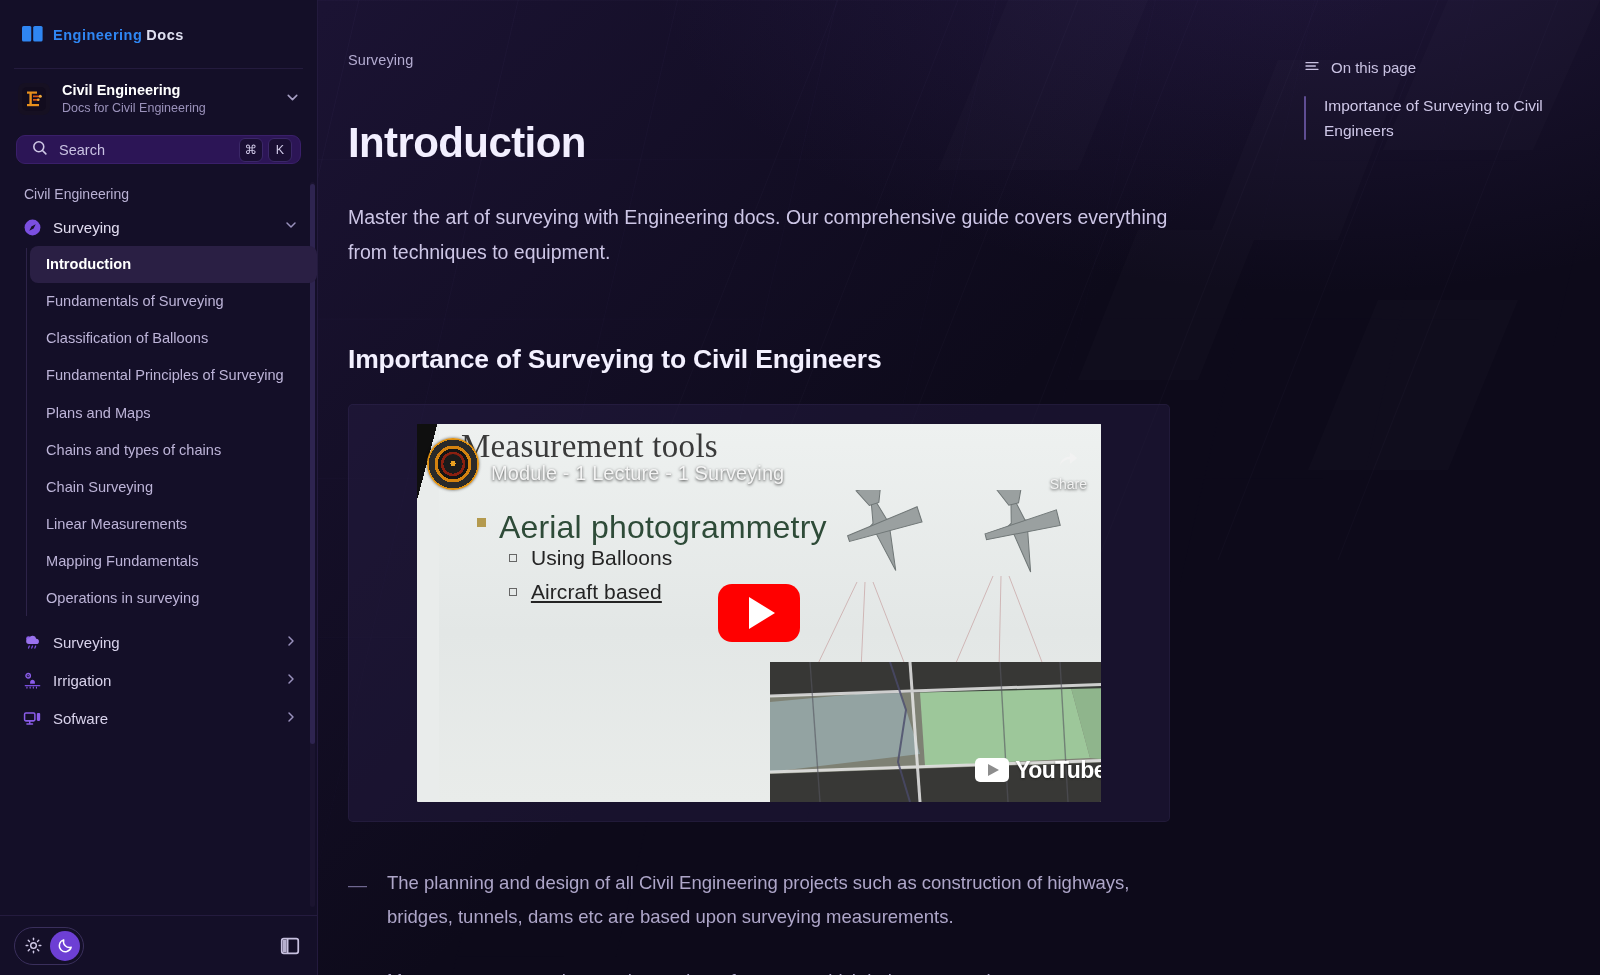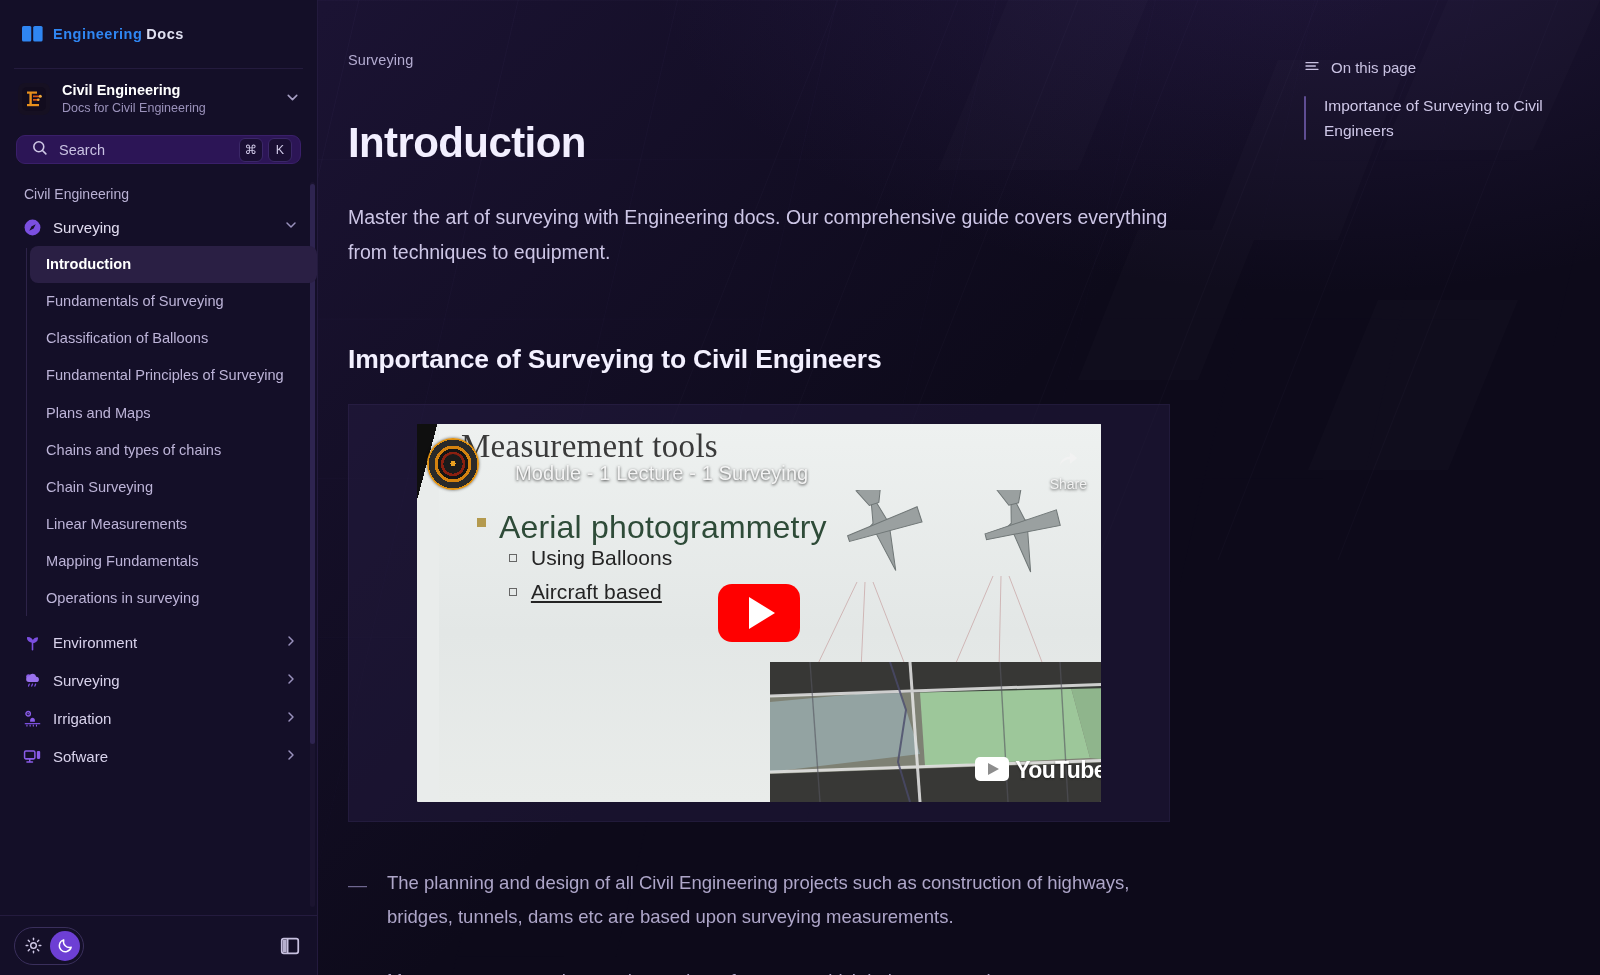--- a/index.html
+++ b/index.html
@@ -17,21 +17,21 @@
     width: 318px; height: 975px;
     background: #140f28;
     border-right: 1px solid #231a3d;
     display: flex; flex-direction: column;
     position: relative; flex: 0 0 318px;
   }
   .brand-row {
     height: 68px; display: flex; align-items: center;
     padding: 0 18px 0 22px; flex: 0 0 68px;
   }
-  .brand-logo { display: flex; align-items: center; gap: 9px; }
+  .brand-logo { display: flex; align-items: flex-end; gap: 9px; }
   .book-icon { display: block; }
   .brand-text { font-size: 14.5px; font-weight: 700; letter-spacing: .5px; }
   .brand-eng { color: #2f86f2; }
   .brand-docs { color: #dfe0f0; margin-left: 4px; }
 
   .ws-sep { height: 1px; background: #241b3e; margin: 0 14px; }
 
   .workspace {
     display: flex; align-items: center; gap: 12px;
     padding: 12px 16px 12px 18px; cursor: pointer;
@@ -163,21 +163,21 @@
     color: #cdc6e6; font-size: 19.5px; line-height: 1.78;
     margin-top: 34px; max-width: 820px;
   }
   .h2 {
     color: #f3f0ff; font-size: 26.5px; font-weight: 700;
     letter-spacing: -.2px; margin-top: 74px;
   }
 
   .video-card {
     margin-top: 29px; width: 822px; height: 418px;
-    border-radius: 0;
+    border-radius: 5px;
     background: rgba(40,30,72,.42);
     border: 1px solid rgba(120,100,180,.10);
     display: flex; align-items: center; justify-content: center;
   }
   .video-frame {
     width: 684px; height: 378px; position: relative; overflow: hidden;
     background: #111; border-radius: 1px;
   }
   .slide {
     position: absolute; inset: 0;
@@ -224,40 +224,39 @@
   }
   .ch-badge::after {
     content: ""; position: absolute; inset: 32%; border-radius: 50%;
     background: radial-gradient(circle, #e8a020 0 20%, #1b1b1b 20% 100%);
   }
   .vid-title {
     position: absolute; left: 74px; top: 38px;
     color: #f4f4f4; font-size: 20px; letter-spacing: .1px;
     text-shadow: 0 1px 3px rgba(0,0,0,.75);
     white-space: nowrap;
-    margin-left: 24px;
   }
   .share-wrap {
     position: absolute; right: 14px; top: 24px;
     display: flex; flex-direction: column; align-items: center; gap: 2px;
     color: #f2f2f2;
   }
   .share-lbl { font-size: 14px; text-shadow: 0 1px 3px rgba(0,0,0,.7); }
 
   .planes { position: absolute; right: 6px; top: 66px; width: 300px; height: 180px; }
 
   .map-thumb {
     position: absolute; left: 50%; bottom: 0px; width: 344px; height: 140px;
     overflow: hidden;
     background: #6d7063;
   }
   .map-g { position: absolute; inset: 0; }
   .yt-logo {
     position: absolute; right: 8px; bottom: 18px;
-    display: flex; align-items: flex-start; gap: 6px;
+    display: flex; align-items: center; gap: 6px;
   }
   .yt-box {
     width: 34px; height: 24px; border-radius: 5px; background: #ffffff;
     display: flex; align-items: center; justify-content: center;
   }
   .yt-tri {
     width: 0; height: 0; border-left: 11px solid #8d8d8d;
     border-top: 6.5px solid transparent; border-bottom: 6.5px solid transparent;
     margin-left: 3px;
   }
@@ -392,35 +391,20 @@
         <a class="sub-item">Classification of Balloons</a>
         <a class="sub-item">Fundamental Principles of Surveying</a>
         <a class="sub-item">Plans and Maps</a>
         <a class="sub-item">Chains and types of chains</a>
         <a class="sub-item">Chain Surveying</a>
         <a class="sub-item">Linear Measurements</a>
         <a class="sub-item">Mapping Fundamentals</a>
         <a class="sub-item">Operations in surveying</a>
       </div>
 
-      <div class="nav-leaf">
-        <span class="nav-ico">
-          <svg width="19" height="19" viewBox="0 0 24 24" fill="none" stroke="#7b4fe0" stroke-width="2" stroke-linecap="round" stroke-linejoin="round">
-            <path d="M12 21V11"></path>
-              <path d="M12 11C12 11 6 11 6 6c5 0 6 5 6 5Z" fill="#7b4fe0"></path>
-              <path d="M12 12c0 0 6-0.5 6-5.5-5 0-6 5.5-6 5.5Z" fill="#7b4fe0"></path>
-          </svg>
-        </span>
-        <span class="lbl">Environment</span>
-        <span class="chev-r">
-          <svg width="16" height="16" viewBox="0 0 24 24" fill="none" stroke="currentColor" stroke-width="2.2" stroke-linecap="round" stroke-linejoin="round">
-              <polyline points="9 6 15 12 9 18"></polyline>
-            </svg>
-        </span>
-      </div>
 
       <div class="nav-leaf">
         <span class="nav-ico">
           <svg width="19" height="19" viewBox="0 0 24 24">
             <circle cx="7" cy="7" r="3" fill="#8a5ce8"></circle>
             <path d="M7.5 14h9.2a3.4 3.4 0 0 0 0-6.8 4.6 4.6 0 0 0-8.8-.6A3.7 3.7 0 0 0 7.5 14Z" fill="#9a72ee"></path>
             <g stroke="#7b4fe0" stroke-width="1.6" stroke-linecap="round">
               <line x1="8" y1="16.5" x2="7" y2="19"></line>
                 <line x1="12" y1="16.5" x2="11" y2="19"></line>
                 <line x1="16" y1="16.5" x2="15" y2="19"></line>

